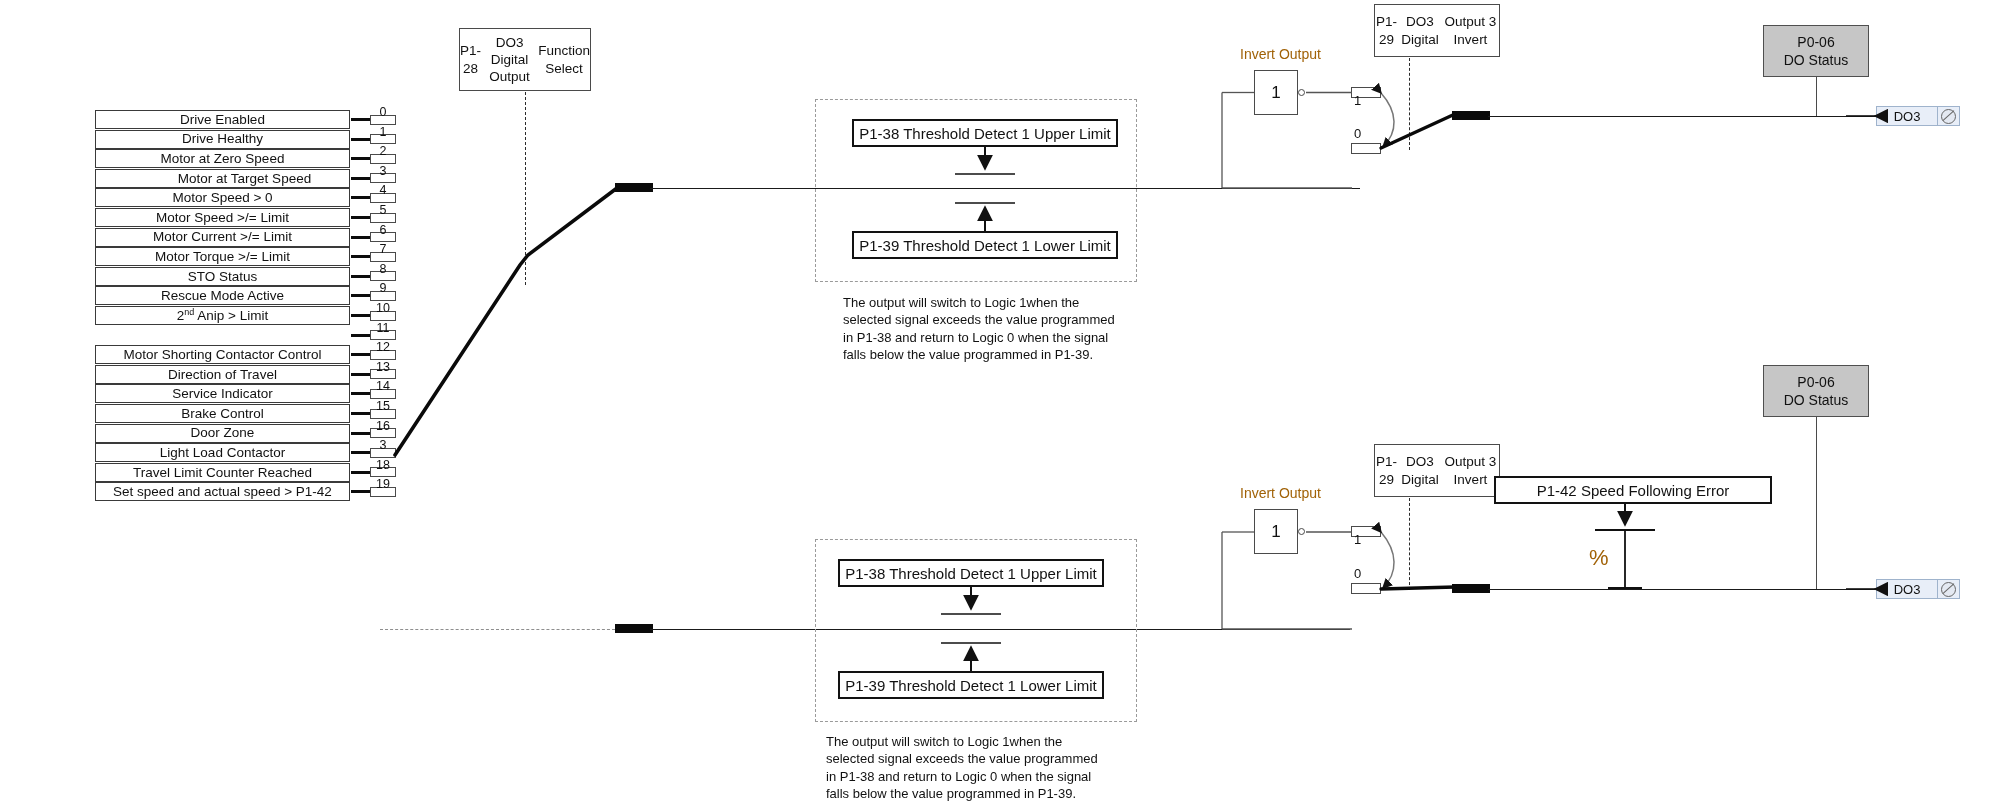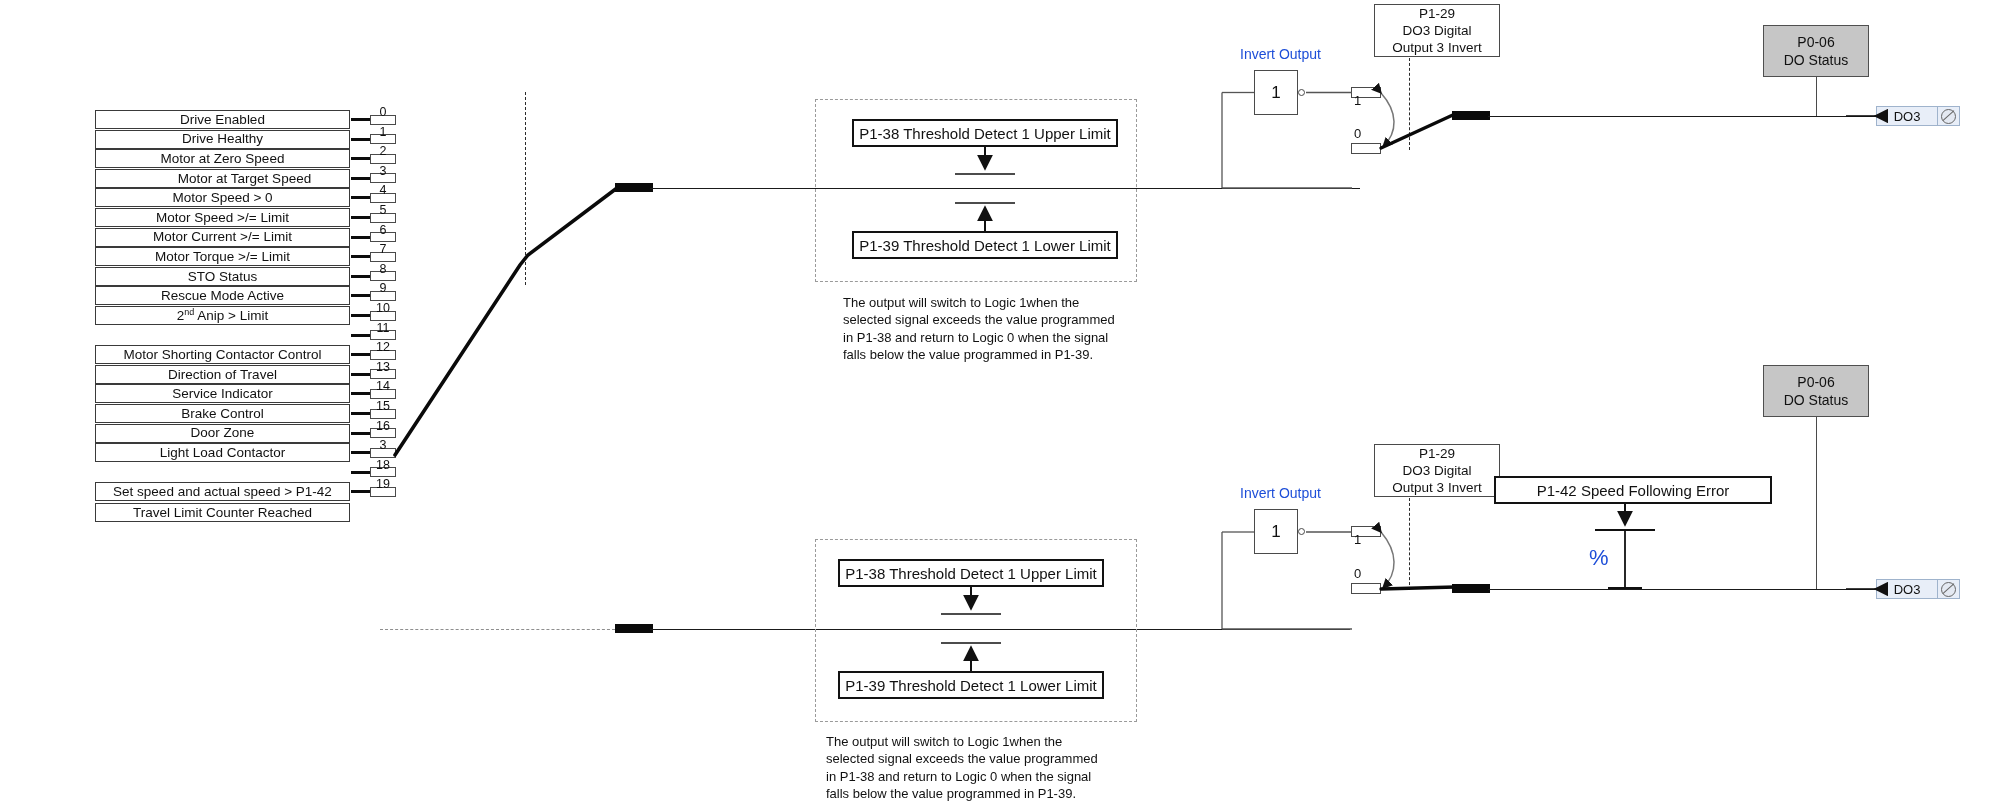--- a/index.html
+++ b/index.html
@@ -57,21 +57,21 @@
     line-height:1;
   }
 
   
   .param-box{
     position:absolute;
     border:1.3px solid #4a4a4a;
     background:#ffffff;
     box-sizing:border-box;
     display:flex;
-    flex-direction:column;
+    flex-direction:row;
     align-items:center;
     justify-content:center;
     font-size:13.5px;
     color:#111;
     line-height:1.28;
     text-align:center;
   }
   .status-box{
     position:absolute;
     border:1.4px solid #4f4f4f;
@@ -121,21 +121,21 @@
     display:flex;align-items:center;justify-content:center;
     font-size:17px;color:#111;
   }
   .gate-bubble{
     position:absolute;
     width:7px;height:7px;border-radius:50%;
     border:1.2px solid #4a4a4a;background:#fff;
     box-sizing:border-box;
   }
   .cap-label{
-    position:absolute;font-size:14px;color:#1d4ed8;white-space:nowrap;
+    position:absolute;font-size:14px;color:#a16207;white-space:nowrap;
   }
   .sw-pill{
     position:absolute;width:30px;height:11px;
     border:1.3px solid #4a4a4a;background:#fff;box-sizing:border-box;
   }
   .sw-num{position:absolute;font-size:13px;color:#111;}
   .thick-node{position:absolute;height:9px;background:#0a0a0a;}
 
   
   .hline{position:absolute;height:0;border-top:1.4px solid #1a1a1a;}
@@ -274,34 +274,39 @@
       </div>
       <div class="fn-stub" style="left: 351px; top: 431.6px;"></div>
       <div class="fn-pill" style="left: 370px; top: 428.1px;"></div>
       <div class="fn-idx" style="left: 368px; top: 419.6px;">16</div>
       <div class="fn-box" style="top: 443.2px;">
         <span>Light Load Contactor</span>
       </div>
       <div class="fn-stub" style="left: 351px; top: 451.2px;"></div>
       <div class="fn-pill" style="left: 370px; top: 447.7px;"></div>
       <div class="fn-idx" style="left: 368px; top: 439.2px;">3</div>
-      <div class="fn-box" style="top: 462.8px; margin-top: 40px;">
+      <div class="fn-box" style="top: 462.8px;">
         <span>Travel Limit Counter Reached</span>
       </div>
       <div class="fn-stub" style="left: 351px; top: 470.8px;"></div>
       <div class="fn-pill" style="left: 370px; top: 467.3px;"></div>
       <div class="fn-idx" style="left: 368px; top: 458.8px;">18</div>
       <div class="fn-box" style="top: 482.4px;">
         <span>Set speed and actual speed &gt; P1-42</span>
       </div>
       <div class="fn-stub" style="left: 351px; top: 490.4px;"></div>
       <div class="fn-pill" style="left: 370px; top: 486.9px;"></div>
       <div class="fn-idx" style="left: 368px; top: 478.4px;">19</div>
     </div>
 
+  <div class="param-box" style="left:459px;top:28px;width:132px;height:63px;">
+    <span>P1-28</span>
+    <span>DO3 Digital Output</span>
+    <span>Function Select</span>
+  </div>
   <div class="vdash" style="left:525px;top:92px;height:193px;"></div>
 
   <div class="thick-node" style="left:615px;top:183px;width:38px;"></div>
   <div class="hline" style="left:650px;top:188px;width:710px;"></div>
 
   <div class="dash-region" style="left:815px;top:99px;width:322px;height:183px;"></div>
   <div class="thr-box" style="left:852px;top:119px;width:266px;height:28px;">
     <span>P1-38 Threshold Detect 1 Upper Limit</span>
   </div>
   <div class="thr-box" style="left:852px;top:231px;width:266px;height:28px;">

